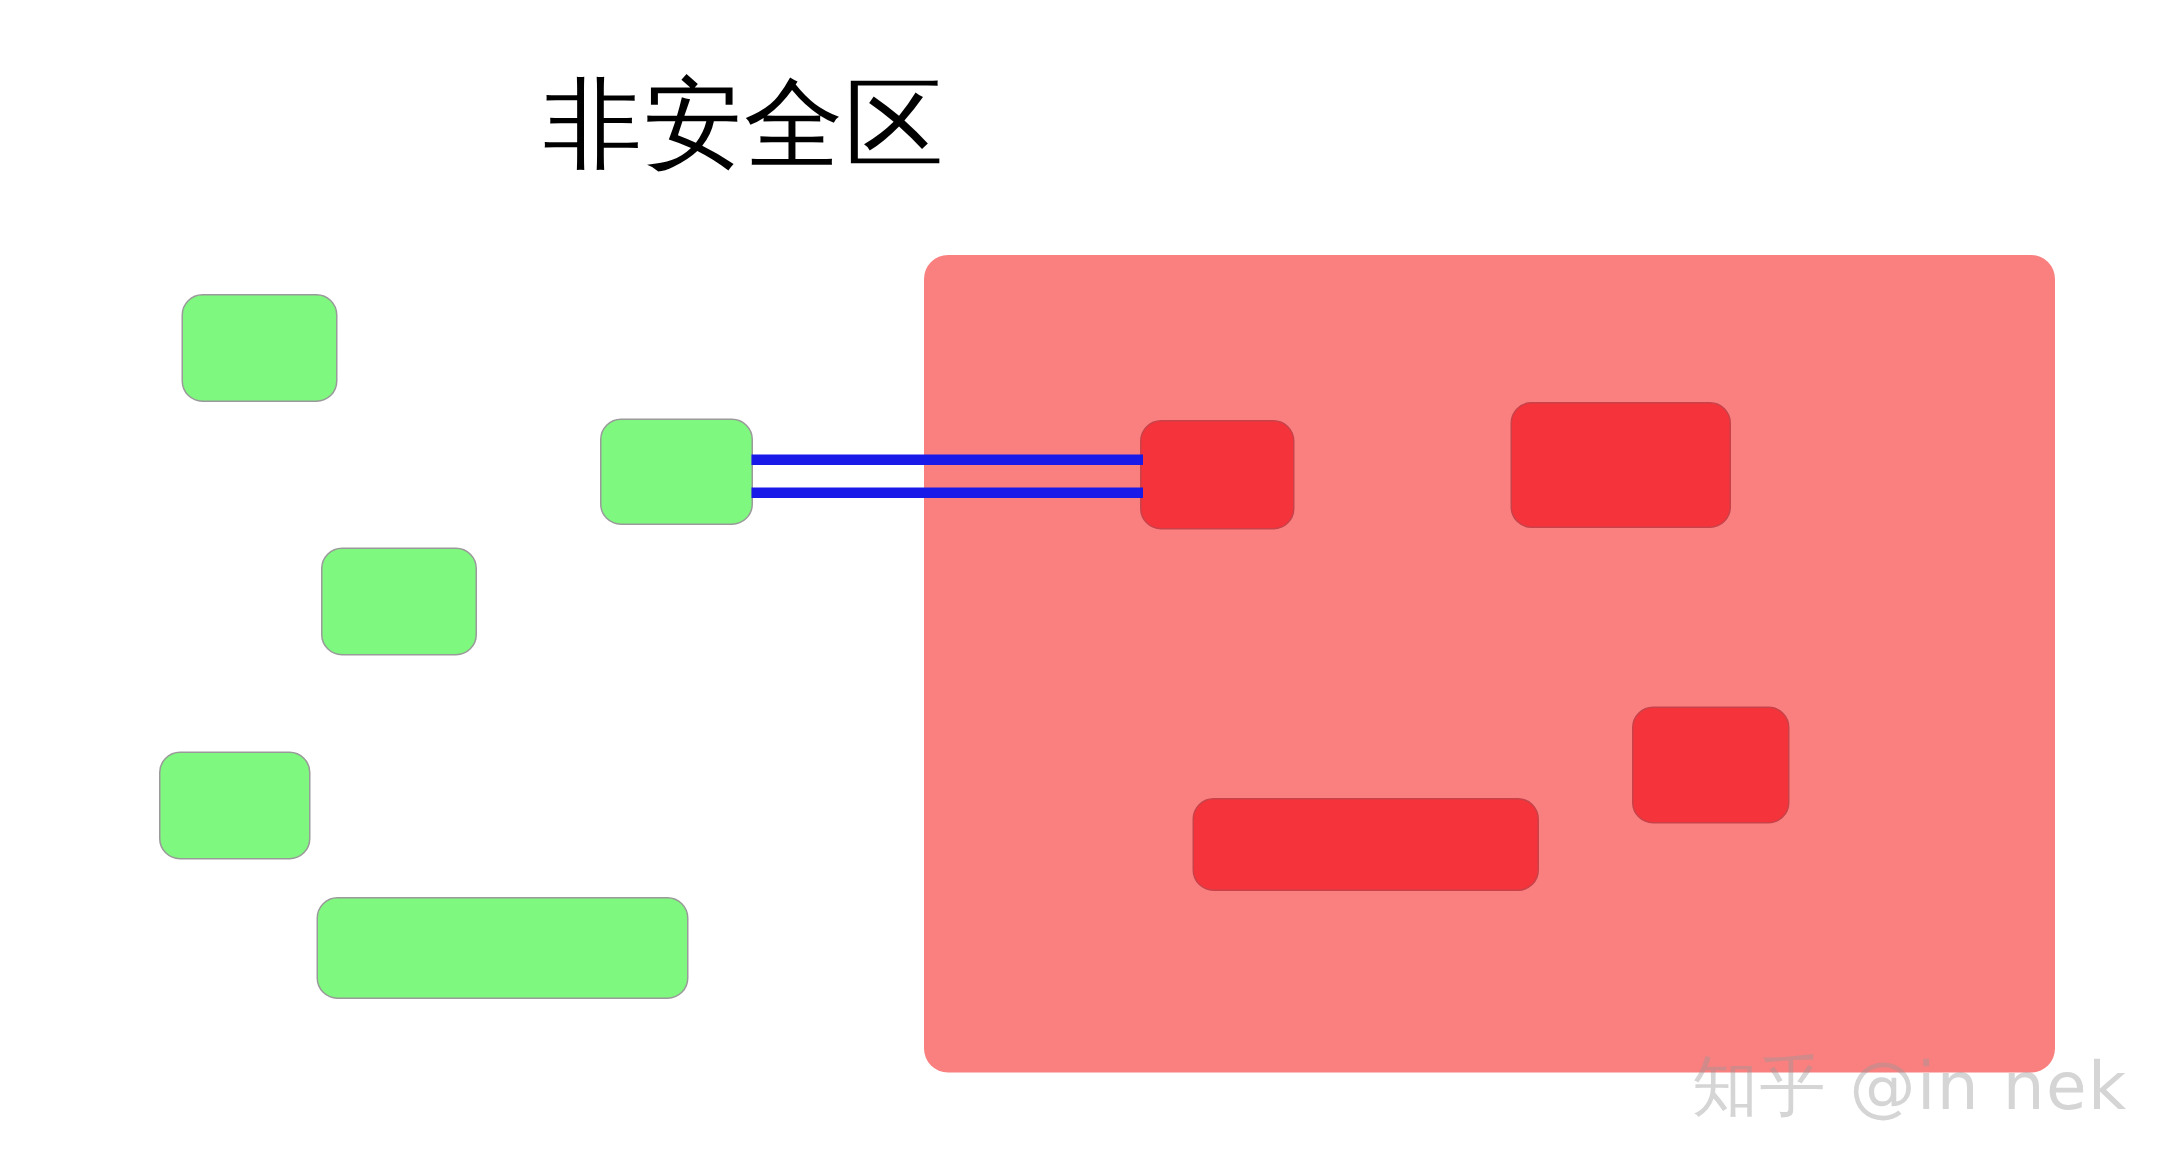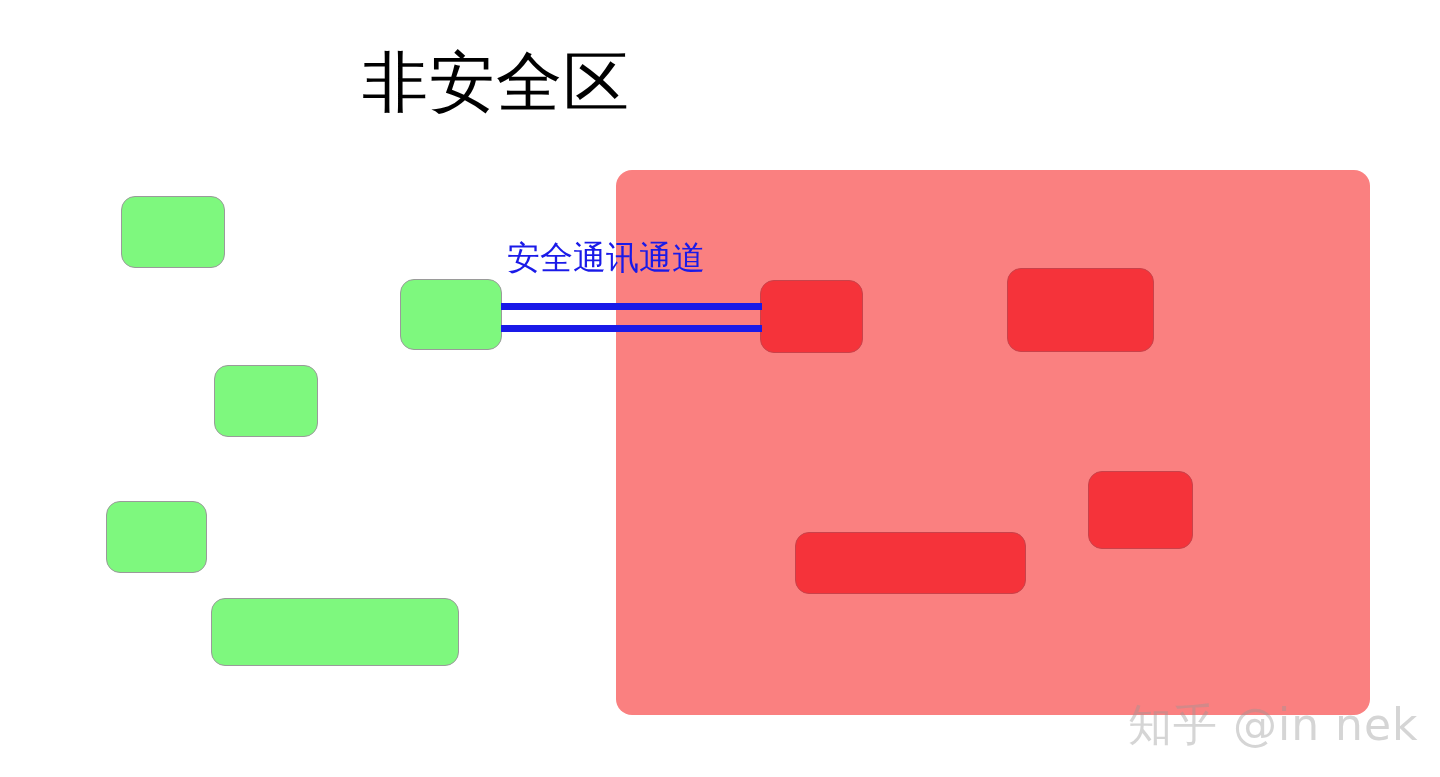--- a/index.html
+++ b/index.html
@@ -113,17 +113,16 @@
   <div class="node green" style="left:211px; top:598px; width:248px; height:68px;"></div>
 
   <div class="node red" style="left:760px; top:280px; width:103px; height:73px;"></div>
   <div class="node red" style="left:1007px; top:268px; width:147px; height:84px;"></div>
   <div class="node red" style="left:1088px; top:471px; width:105px; height:78px;"></div>
   <div class="node red" style="left:795px; top:532px; width:231px; height:62px;"></div>
 
   <div class="channel-line" style="left:501px; top:303px; width:261px; height:7px;"></div>
   <div class="channel-line" style="left:501px; top:325px; width:261px; height:7px;"></div>
 
-  <div class="channel-label">安全通讯通道</div>
 
   <div class="watermark">知乎 @in nek</div>
 
 </div>
 
 </body></html>

